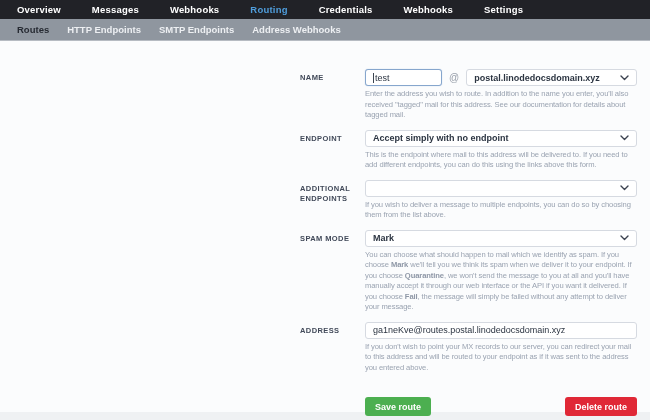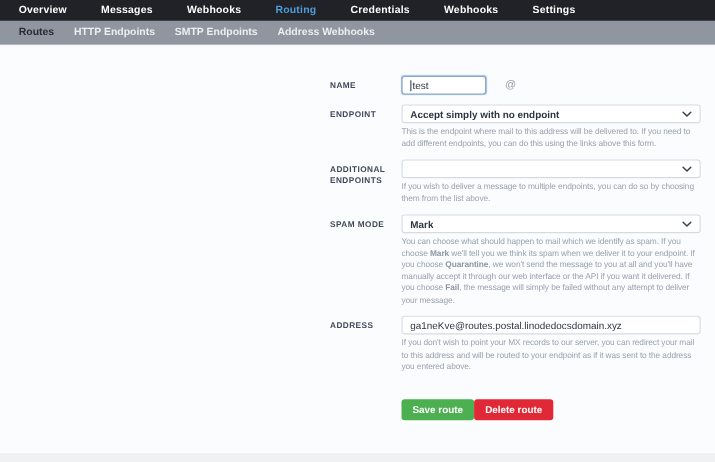--- a/index.html
+++ b/index.html
@@ -55,21 +55,21 @@
     flex-shrink: 0;
     padding-top: 4px;
     font-size: 7.5px;
     font-weight: 700;
     color: #414959;
     letter-spacing: .4px;
     line-height: 10px;
     text-transform: uppercase;
   }
   .fmain { flex: 1; min-width: 0; }
-  .control-line { display: flex; align-items: center; gap: 17px; }
+  .control-line { display: flex; align-items: center; gap: 7px; }
   .text-input, .selectbox {
     background: #ffffff;
     border: 1px solid #d6dae1;
     border-radius: 3px;
     height: 17px;
     display: flex;
     align-items: center;
     padding: 0 7px;
     font-size: 9px;
     color: #2c3542;
@@ -105,21 +105,21 @@
   .help {
     margin-top: 3px;
     font-size: 7.6px;
     line-height: 10.5px;
     color: #9aa3b1;
     letter-spacing: -0.1px;
   }
   .help b { font-weight: 700; color: #8e97a6; }
   .btn-row {
     display: flex;
-    justify-content: flex-start;
+    justify-content: space-between;
     margin-left: 65px;
     margin-top: 24px;
   }
   .btn {
     border: none;
     border-radius: 3px;
     color: #ffffff;
     font-family: inherit;
     font-weight: 700;
     font-size: 9px;
@@ -155,21 +155,30 @@
 
     <div class="frow">
       <div class="flabel">NAME</div>
       <div class="fmain">
         <div class="control-line">
           <div class="text-input name-input">
             <span class="caret"></span>
             <span>test</span>
           </div>
           <span class="at">@</span>
-        </div>
+          <div class="selectbox">
+            <span class="sel-val">postal.linodedocsdomain.xyz</span>
+            <span class="chev">
+              <svg width="9" height="6" viewBox="0 0 9 6">
+                  <polyline points="1,1 4.5,4.5 8,1" fill="none" stroke="#3c4350" stroke-width="1.4" stroke-linecap="round" stroke-linejoin="round"></polyline>
+                </svg>
+            </span>
+          </div>
+        </div>
+        <p class="help">Enter the address you wish to route. In addition to the name you enter, you'll also received "tagged" mail for this address. See our documentation for details about tagged mail.</p>
       </div>
     </div>
 
     <div class="frow">
       <div class="flabel">ENDPOINT</div>
       <div class="fmain">
         <div class="control-line">
           <div class="selectbox">
             <span class="sel-val">Accept simply with no endpoint</span>
             <span class="chev">

